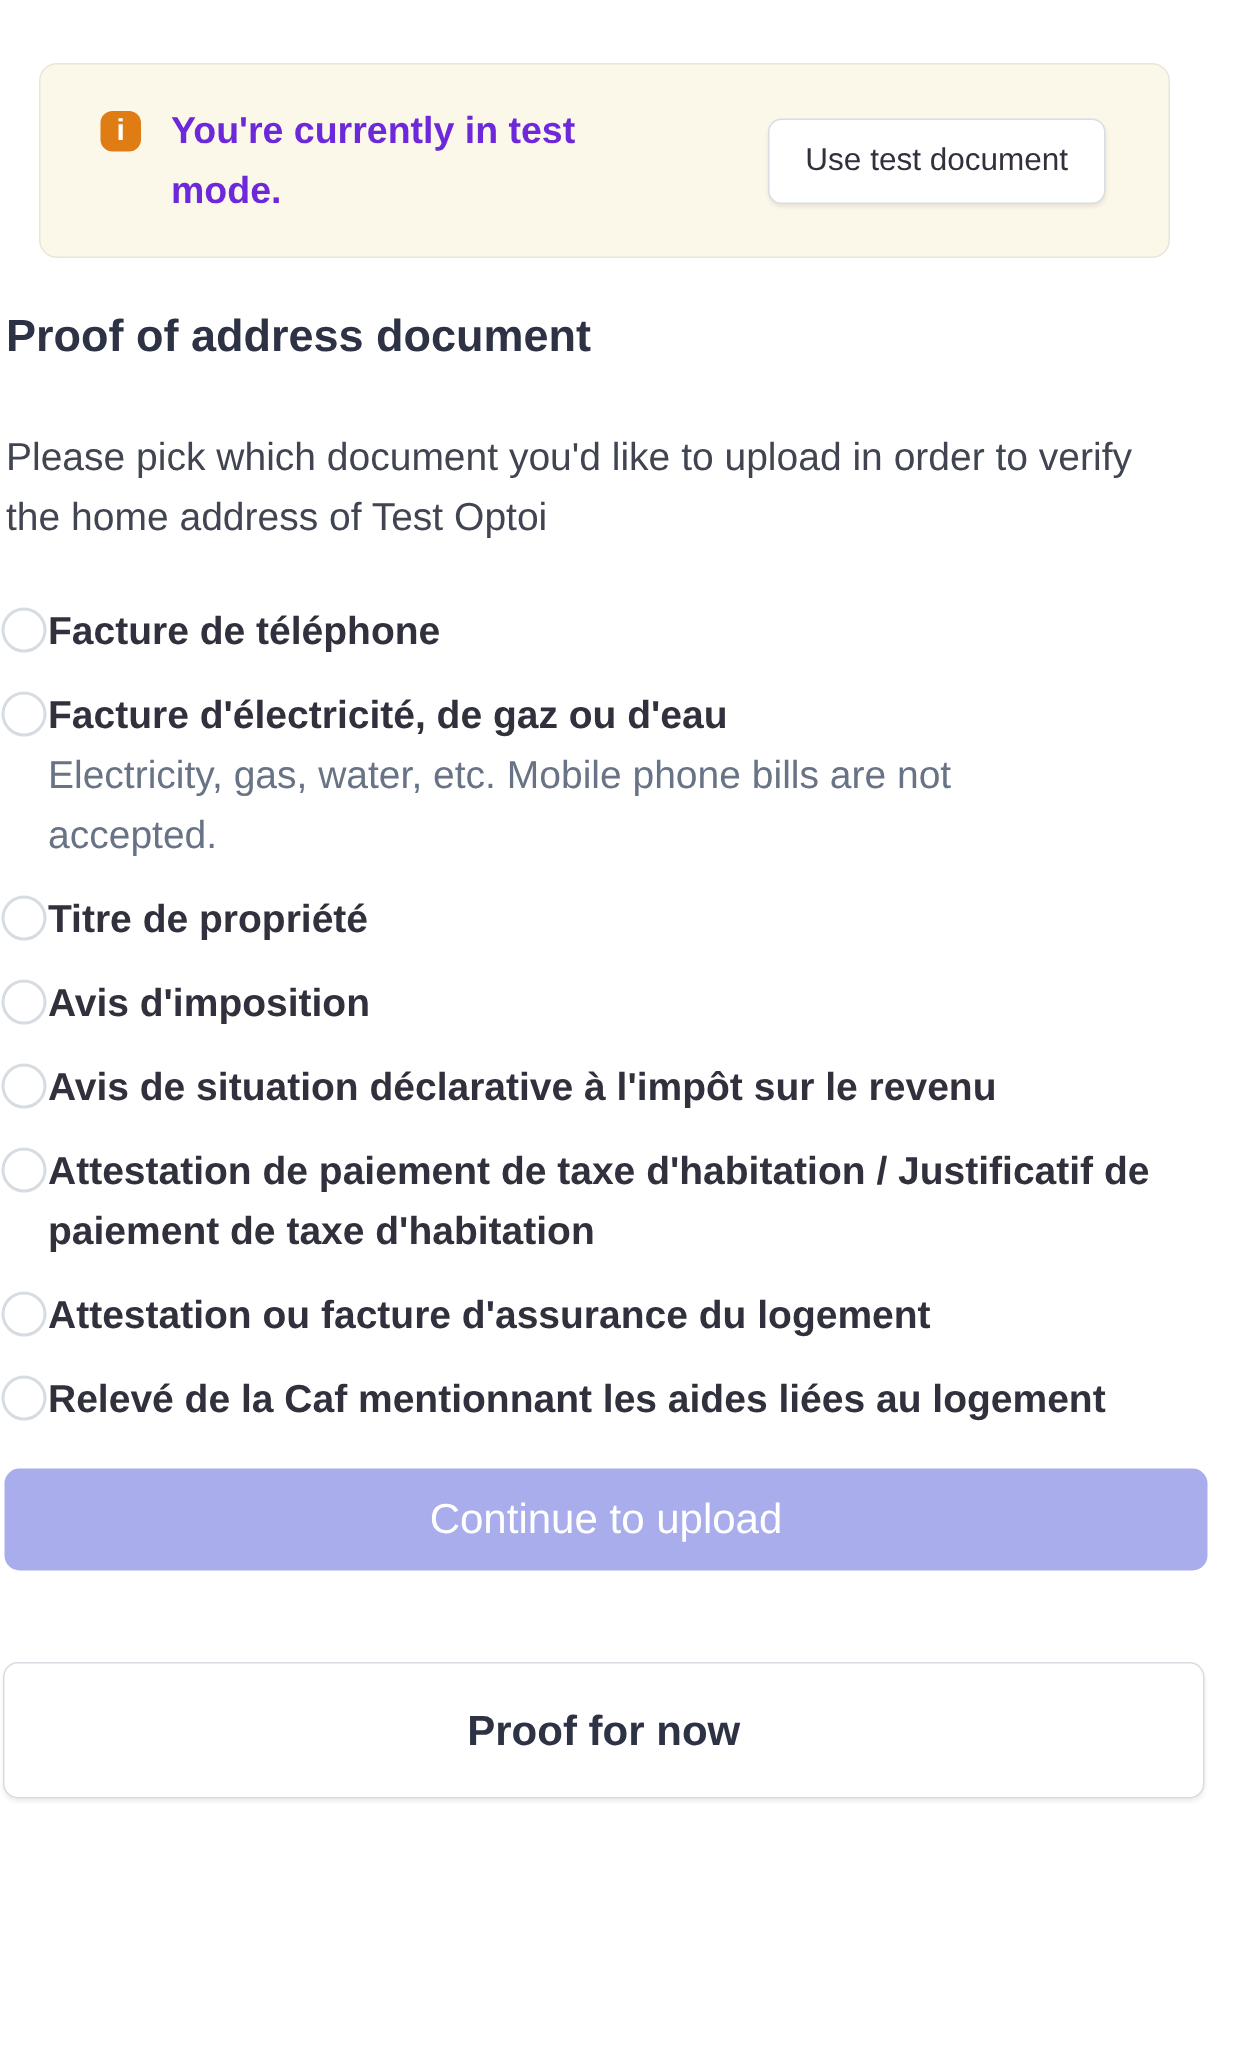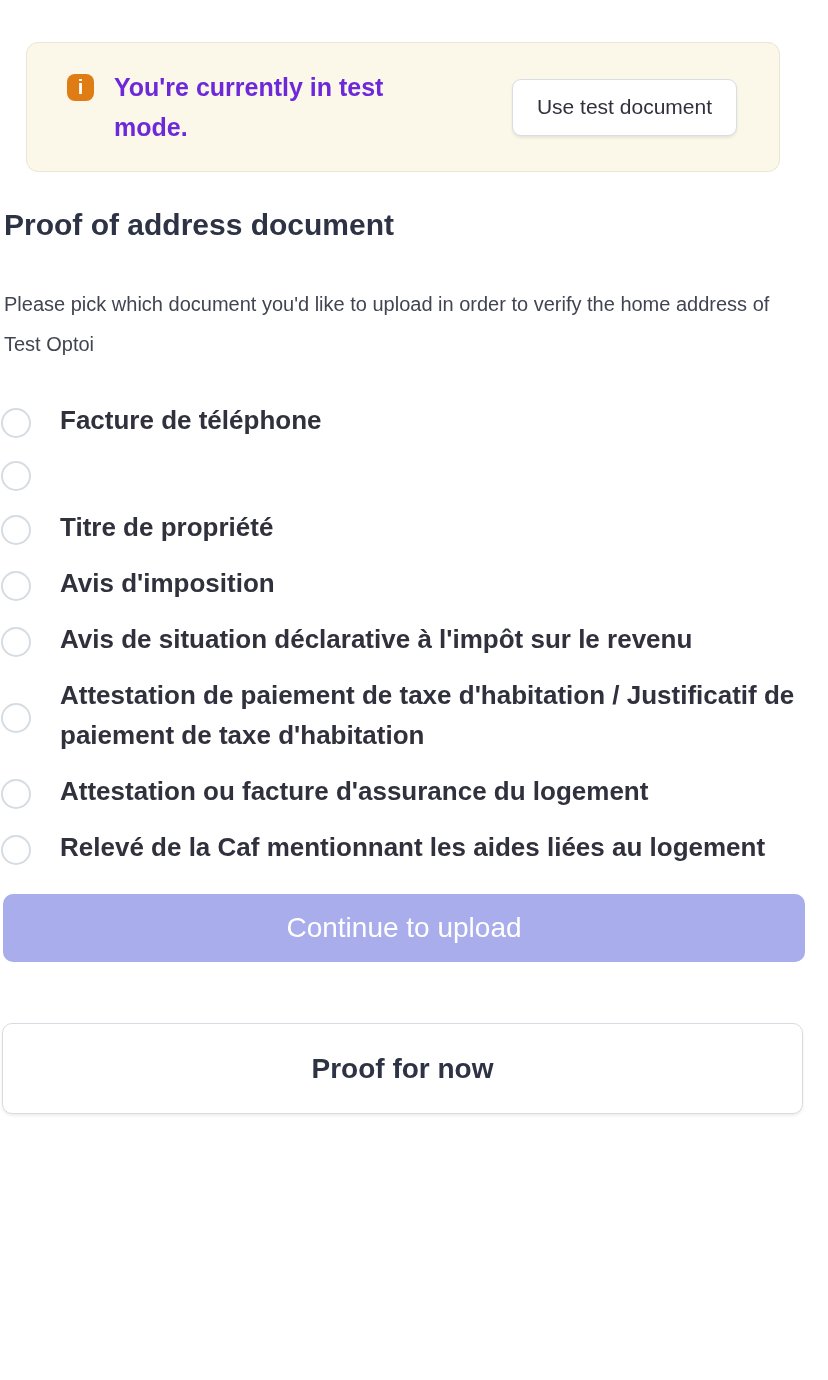--- a/index.html
+++ b/index.html
@@ -69,34 +69,34 @@
   .page-title {
     margin: 34px 24px 0 4px;
     font-size: 30px;
     line-height: 38px;
     font-weight: 600;
     color: #2D3244;
   }
   .description {
     margin: 40px 24px 0 4px;
     max-width: 778px;
-    font-size: 20px;
+    font-size: 26px;
     line-height: 40px;
     font-weight: 400;
     color: #414552;
   }
 
   
   .options {
     margin: 28px 20px 0 0;
   }
   .option {
     display: flex;
-    align-items: center;
-    gap: 29px;
+    align-items: flex-start;
+    gap: 1px;
     padding: 8px 0;
     cursor: pointer;
   }
   .radio {
     width: 30px;
     height: 30px;
     min-width: 30px;
     margin-left: 1px;
     margin-top: 5px;
     border: 2px solid #D6DCE2;
@@ -167,20 +167,24 @@
 
 <div class="options" id="options">
     <div class="option">
       <span class="radio"></span>
       <div class="option-text">
         <span class="option-label">Facture de téléphone</span>
       </div>
     </div>
     <div class="option">
       <span class="radio"></span>
+      <div class="option-text">
+        <span class="option-label">Facture d'électricité, de gaz ou d'eau</span>
+        <span class="option-sublabel">Electricity, gas, water, etc. Mobile phone bills are not accepted.</span>
+      </div>
     </div>
     <div class="option">
       <span class="radio"></span>
       <div class="option-text">
         <span class="option-label">Titre de propriété</span>
       </div>
     </div>
     <div class="option">
       <span class="radio"></span>
       <div class="option-text">

